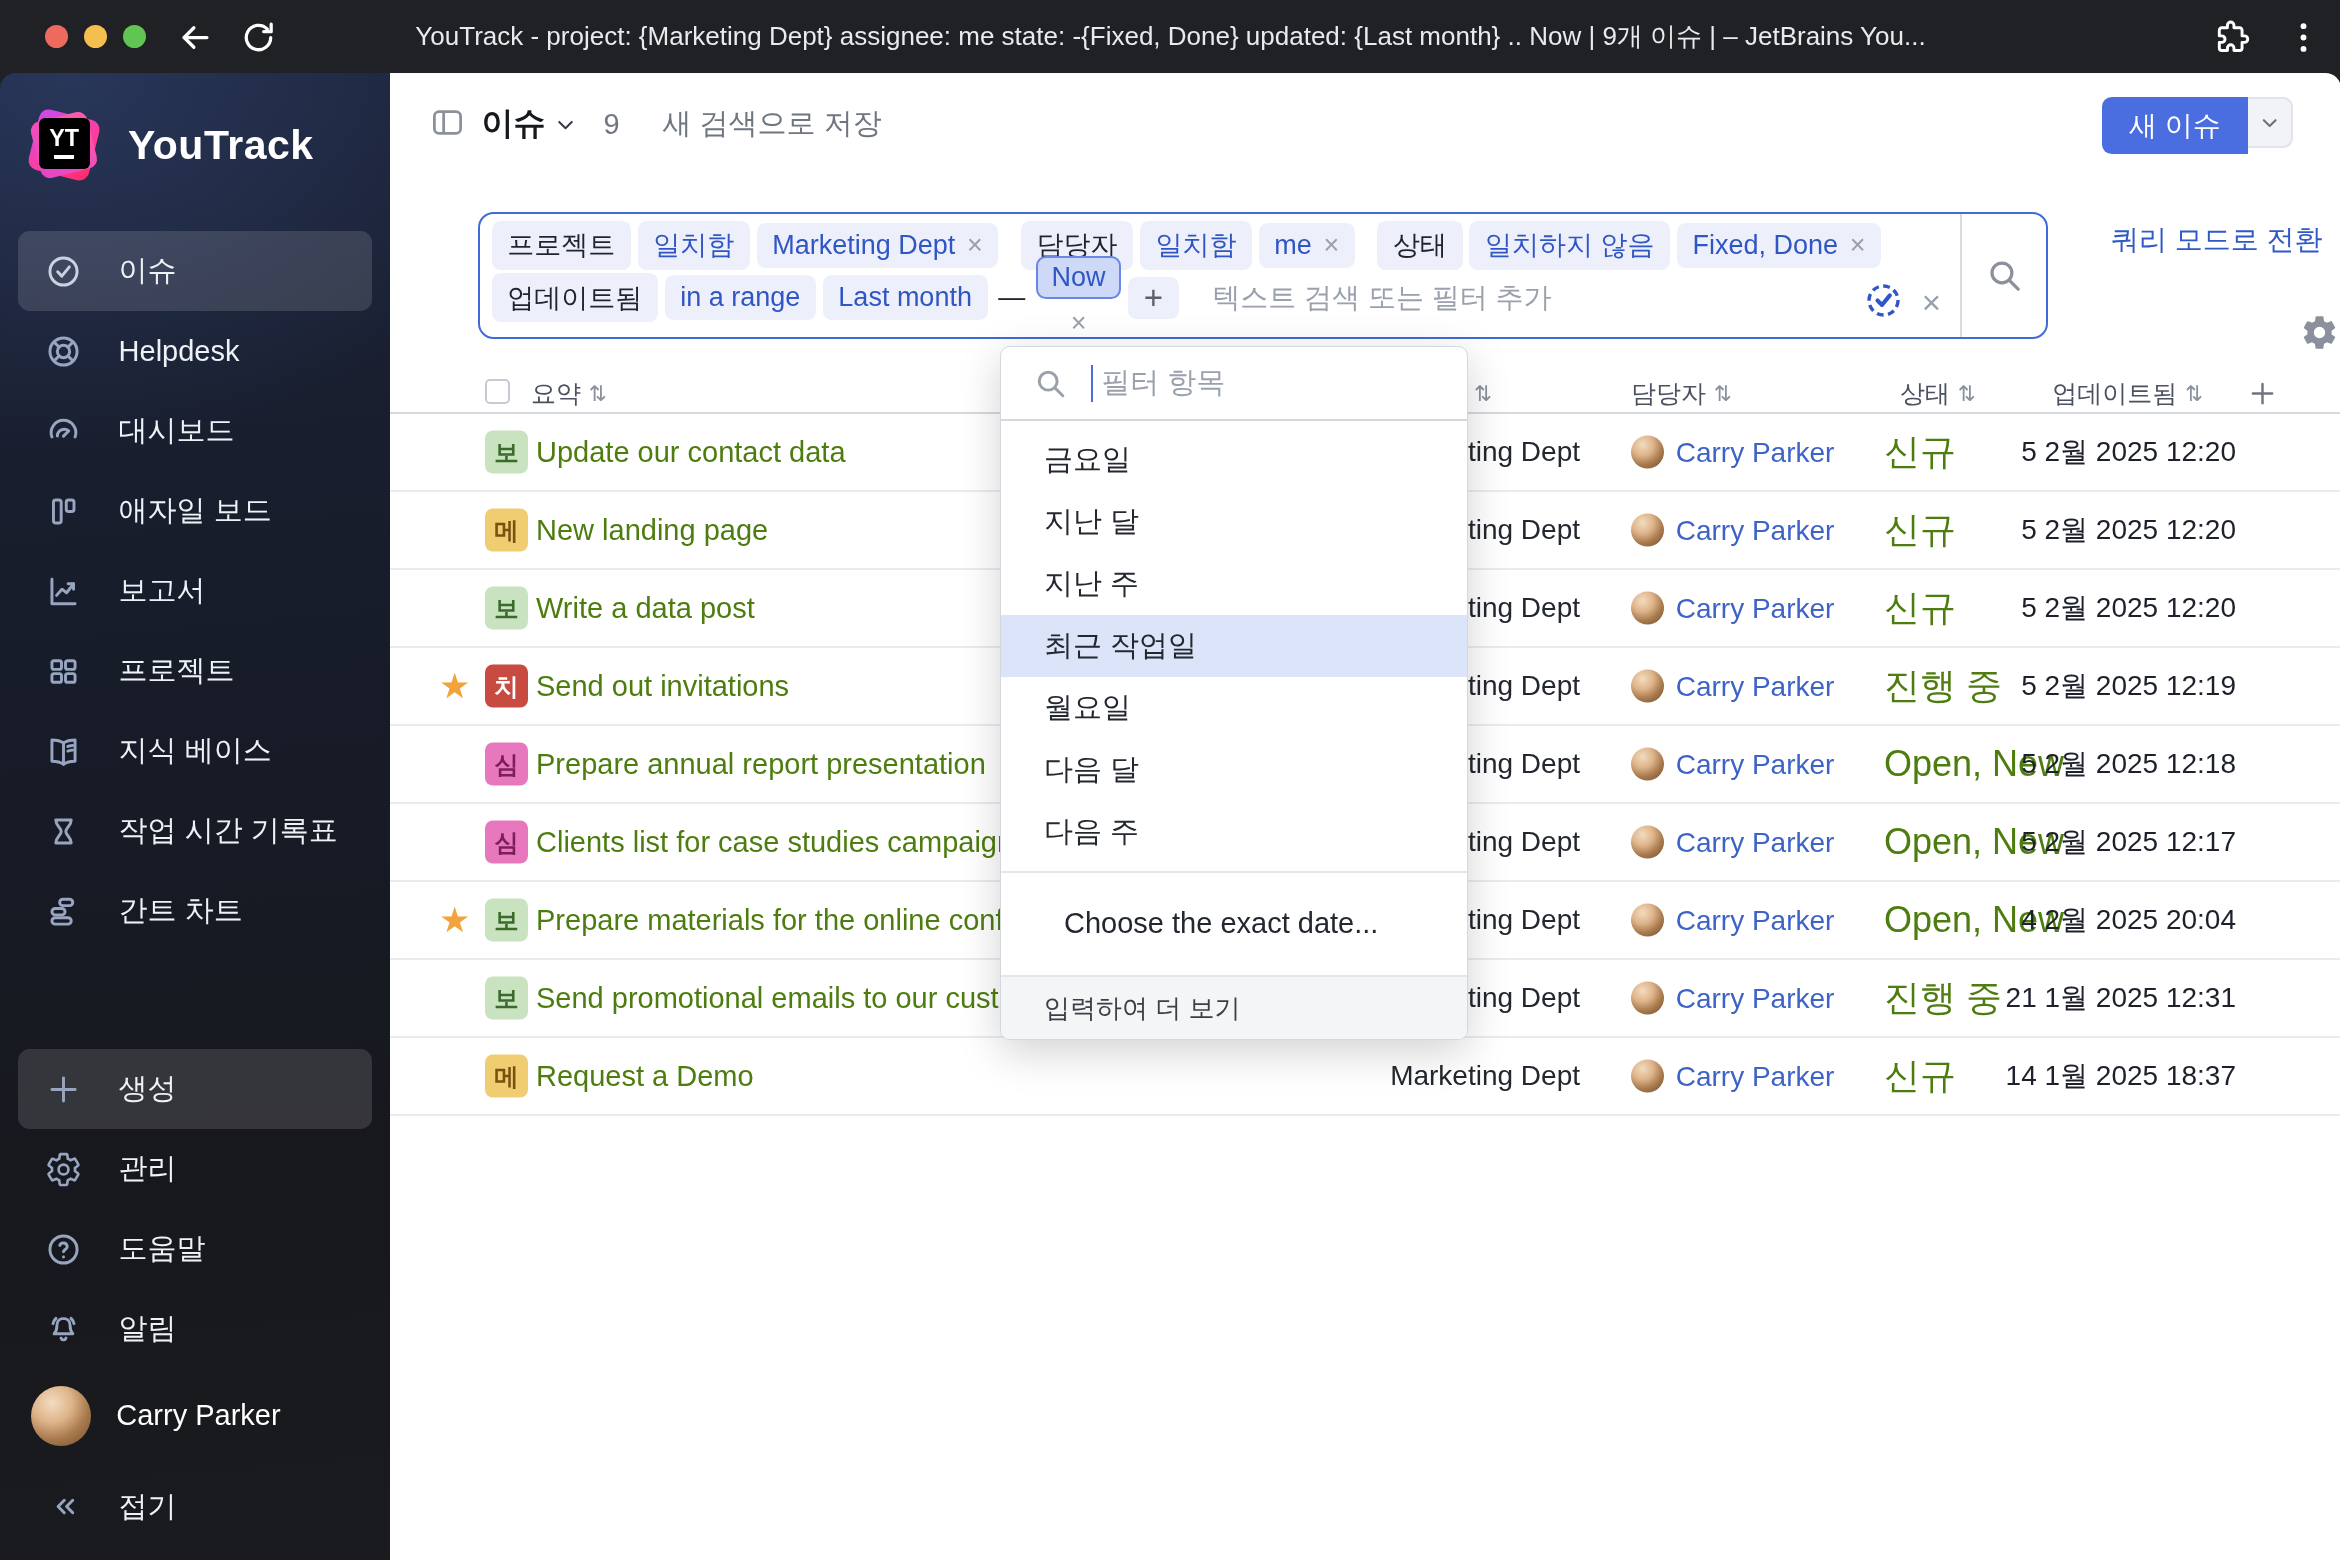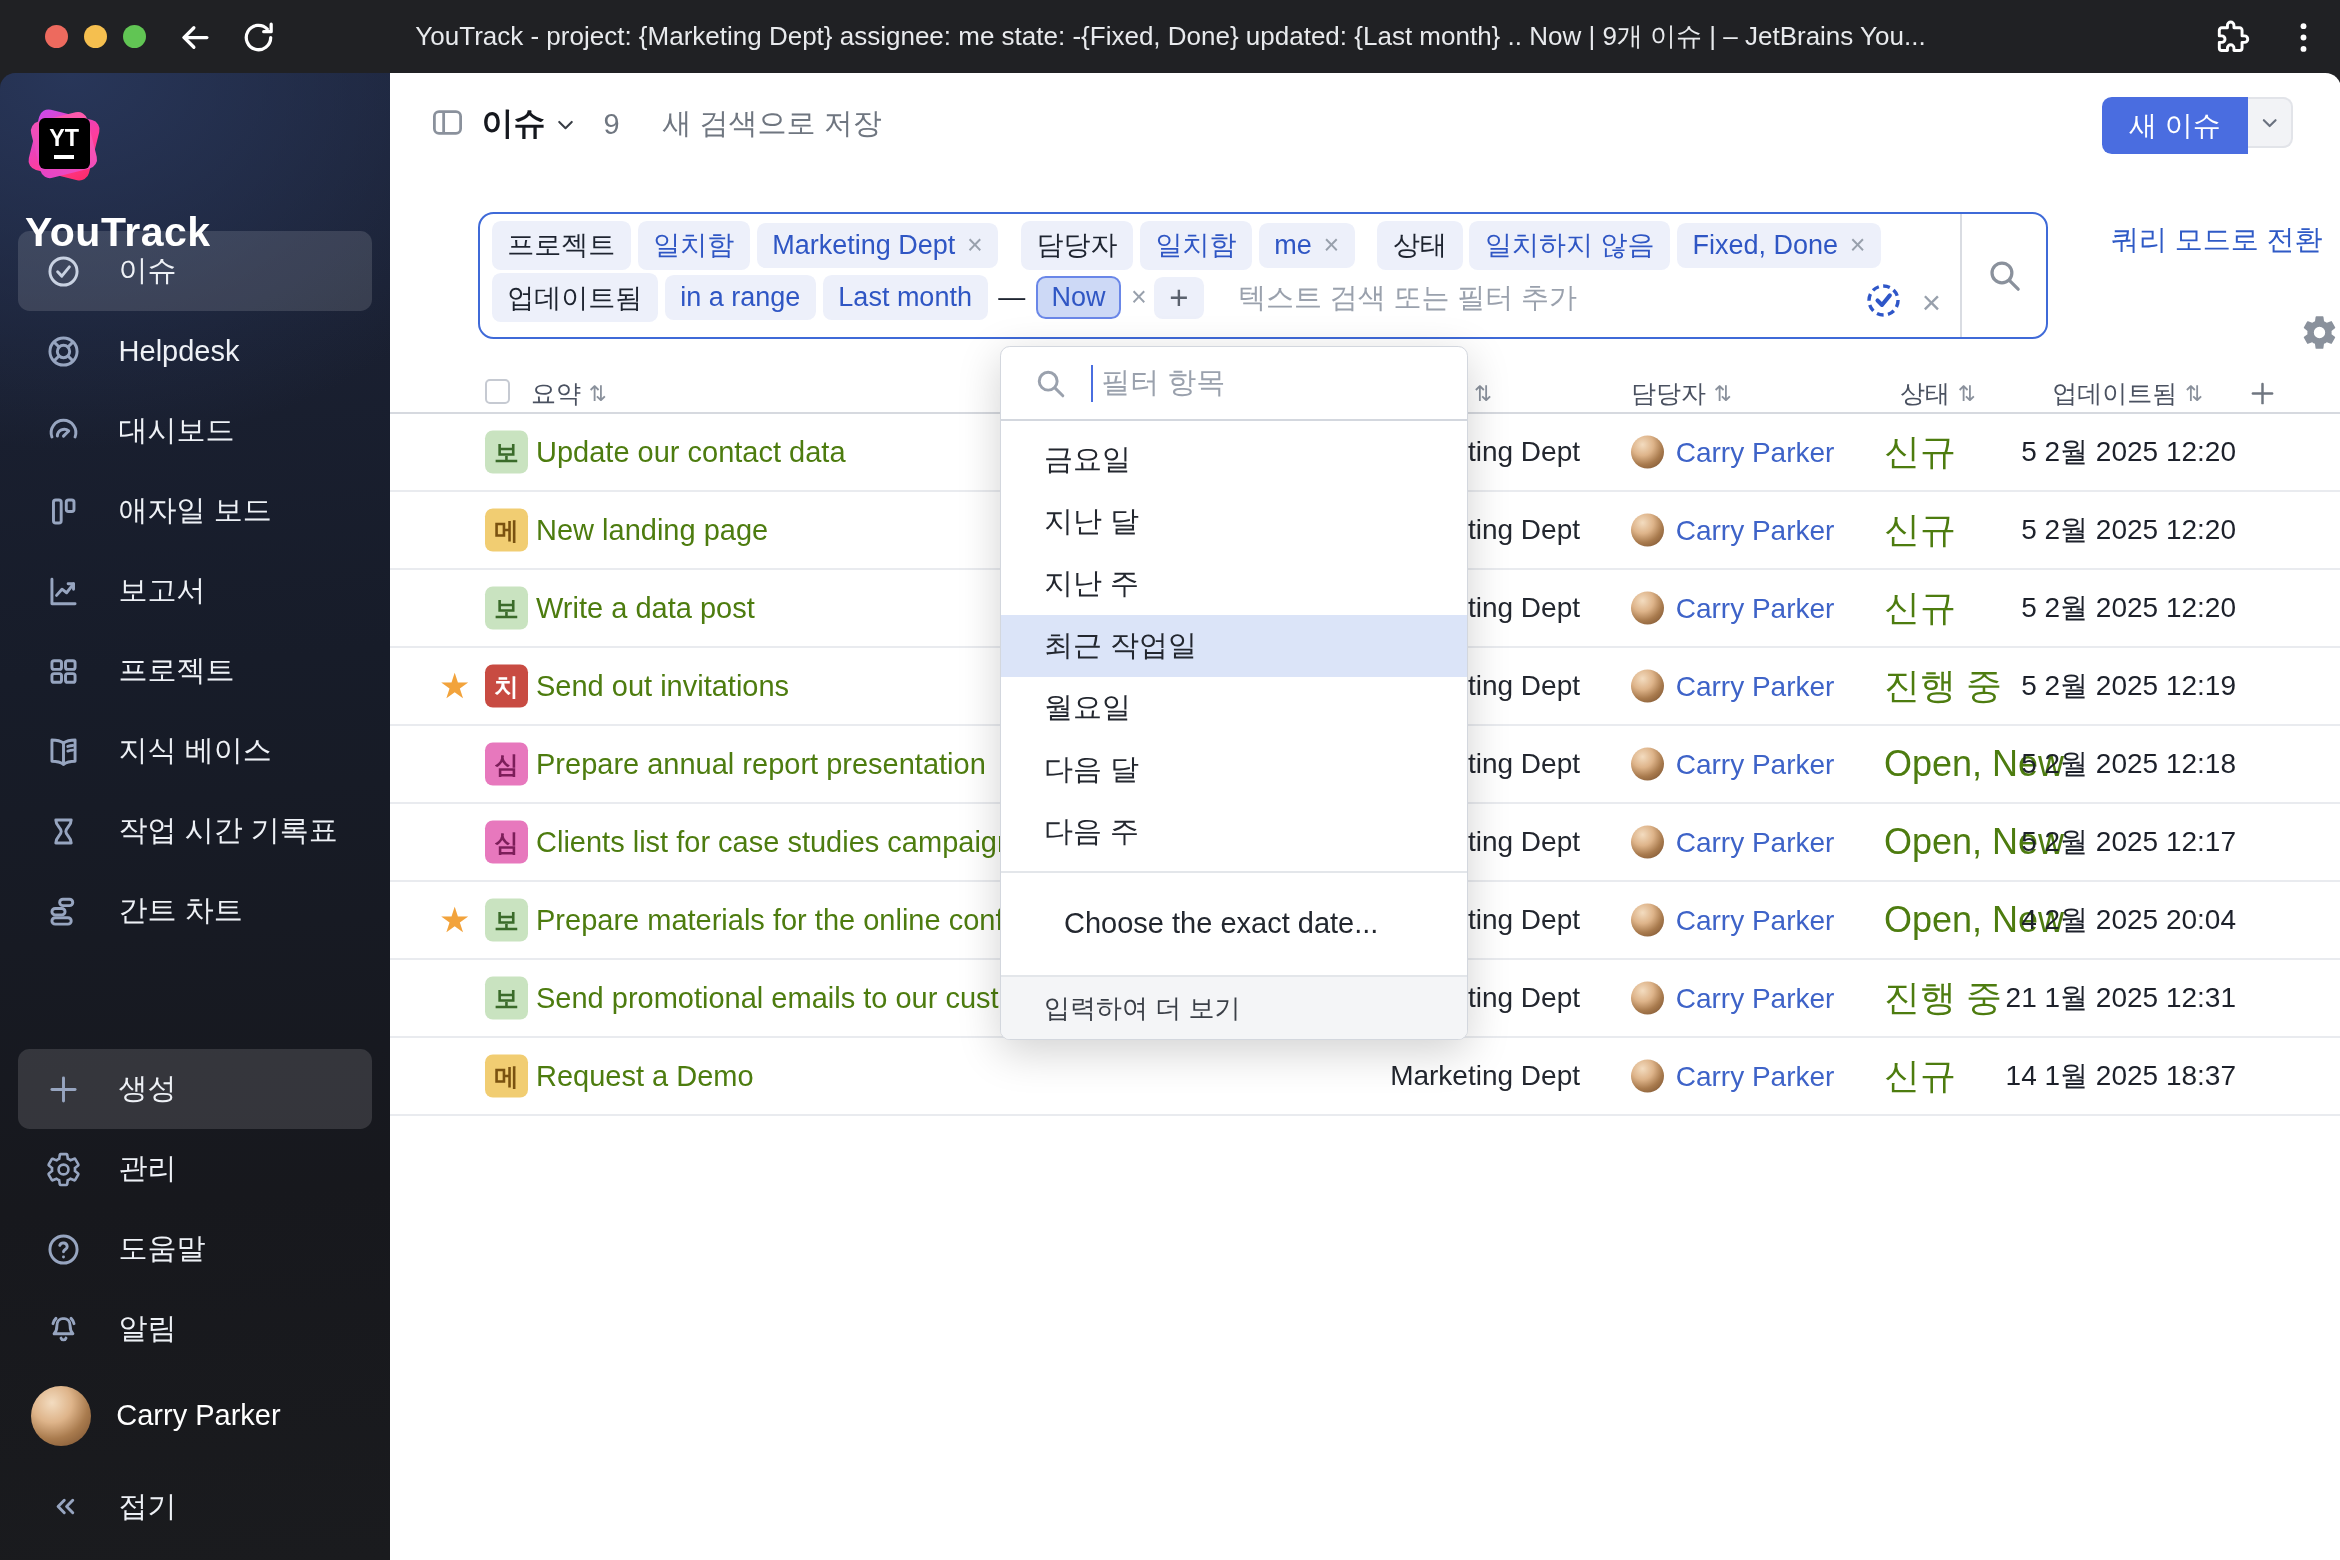--- a/index.html
+++ b/index.html
@@ -22,21 +22,21 @@
   .btn-menu { left:2284px; }
 
   
   .app { position:absolute; left:0; top:73px; width:2341px; height:1487px;
     border-radius:15.6px 15.6px 0 0; overflow:hidden; display:flex; }
 
   
   .sidebar { position:relative; width:390px; height:100%; flex:0 0 390px; color:#eef1f6;
     background: radial-gradient(878px 683px at 18% 0%, #283659 0%, rgba(40,54,89,0) 55%),
                 linear-gradient(175deg, #1c2338 0%, #171c29 40%, #17181d 75%, #1a1b1e 100%); }
-  .logo-row { display:flex; align-items:flex-start; gap:25px; margin:33px 0 0 25px; height:78px;flex-direction:column; }
+  .logo-row { display:flex; align-items:center; gap:25px; margin:33px 0 0 25px; height:78px; }
   .logo-mark { position:relative; width:78px; height:78px; flex:0 0 78px; }
   .logo-mark .sh1 { position:absolute; inset:7.8px; background:linear-gradient(135deg,#c94bf0 0%,#ff3d9a 60%,#fd2a66 100%); transform:rotate(14deg); border-radius:9.8px; }
   .logo-mark .sh2 { position:absolute; inset:9.8px; background:linear-gradient(45deg,#e543c8 0%,#ff5ba8 100%); transform:rotate(-14deg); border-radius:9.8px; }
   .logo-mark .yt { position:absolute; left:13.7px; top:11.7px; width:51px; height:51px; background:#000; border-radius:5.9px;
     color:#fff; font-weight:bold; font-size:23.4px; display:flex; flex-direction:column; align-items:center; justify-content:center; line-height:1; }
   .logo-mark .yt .us { display:block; width:19.5px; height:3.9px; background:#fff; margin-top:4.9px; }
   .logo-text { font-size:41px; font-weight:700; color:#ffffff; letter-spacing:0.5px; }
 
   .nav { margin-top:47px; }
   .nav-item { display:flex; align-items:center; height:80px; margin:0 17.6px; border-radius:11.7px; padding-left:27px; gap:37px; cursor:pointer; }
@@ -74,21 +74,21 @@
   .filterbox { position:absolute; left:88px; top:139px; width:1570px; height:127px;
     border:2.9px solid #3f6ad8; border-radius:15.6px; background:#fff; }
   .token-row { position:absolute; left:11.7px; display:flex; align-items:center; gap:6.8px; height:49px; }
   .tr1 { top:6.8px; } .tr2 { top:59px; }
   .tok { display:inline-flex; align-items:center; gap:11.7px; background:#edf0fa; border-radius:8.8px;
     padding:6.8px 15.6px; font-size:27px; color:#1e2430; white-space:nowrap; cursor:pointer; }
   .tok.group-start { margin-left:15.6px; }
   .tk-value .tok-label { color:#2f56c4; }
   .tok-x { color:#98a0ac; font-size:27px; }
   .tk-dash { background:transparent; padding:6.8px 3.9px; color:#1e2430; }
-  .tk-selected { background:transparent; padding:0; gap:9.8px; }
+  .tk-selected { background:transparent; padding:0; gap:9.8px;flex-direction:column; }
   .tk-selected .tok-label { background:#cdd9f6; border:2.9px solid #6a87e8; border-radius:9.8px; padding:3.9px 13.7px; color:#2f56c4; }
   .tk-add { padding:2px 15.6px; font-size:33px; color:#5b626e; }
   .filter-ph { margin-left:27px; font-size:28px; color:#9aa1ad; white-space:nowrap; }
   .filter-check-x { position:absolute; right:105px; bottom:11.7px; display:flex; align-items:center; gap:17.6px; }
   .filter-check-x svg { width:41px; height:41px; }
   .clear-x { font-size:33px; color:#98a0ac; cursor:pointer; line-height:1; }
   .search-section { position:absolute; right:0; top:0; bottom:0; width:86px; border-left:2px solid #d9dce2;
     display:flex; align-items:center; justify-content:center; cursor:pointer; }
   .search-section svg { width:41px; height:41px; }
   .query-mode { position:absolute; left:1721px; top:148px; font-size:28px; color:#2f5ac6; cursor:pointer; white-space:nowrap; }

